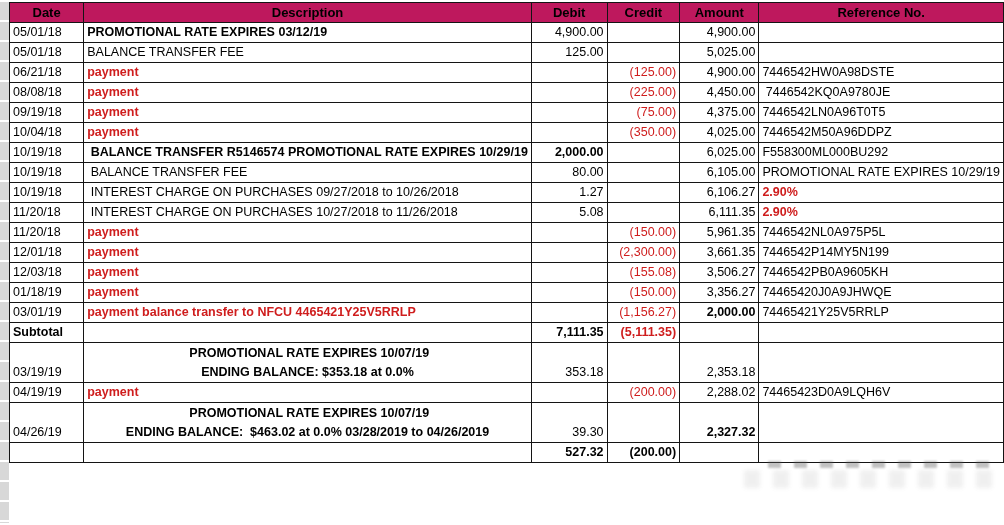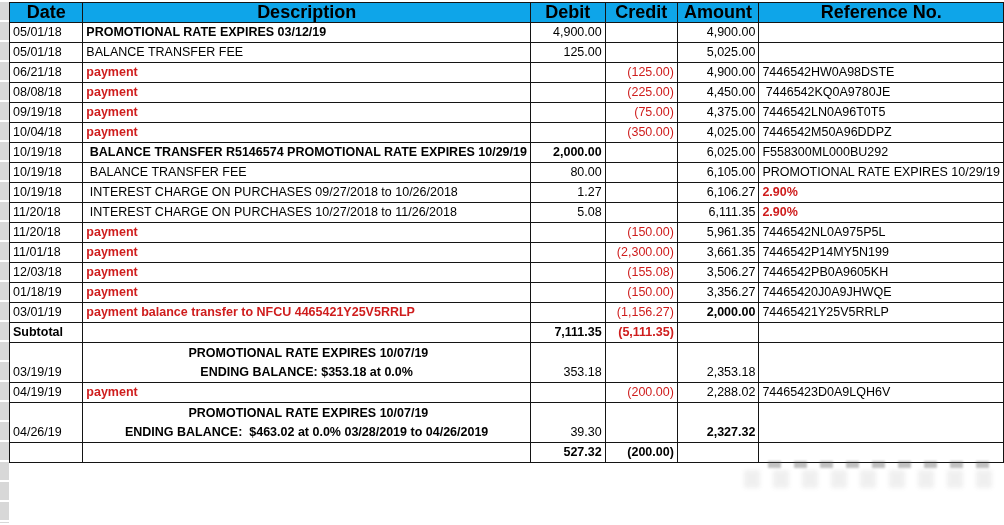--- a/index.html
+++ b/index.html
@@ -4,21 +4,21 @@
 <style>
   html,body{margin:0;padding:0;background:#ffffff;}
   body{width:1004px;height:525px;overflow:hidden;position:relative;
        font-family:"Liberation Sans",sans-serif;color:var(--text,#000);}
   .sheet{position:absolute;inset:0;}
   .row-gutter{position:absolute;left:0;top:2px;width:9px;height:521px;
     background:repeating-linear-gradient(to bottom,var(--gutter,#d8d8d8) 0 18px,#ffffff 18px 20px);}
   table.ledger{position:absolute;left:9px;top:2px;border-collapse:collapse;table-layout:fixed;}
   .ledger td,.ledger th{border:1px solid var(--grid,#141414);padding:0 3px;overflow:hidden;
     white-space:pre;font-size:12.5px;line-height:19px;height:19px;vertical-align:middle;}
-  .ledger th{font-weight:bold;font-size:18px;text-align:center;background:#0ea5e9;}
+  .ledger th{font-weight:bold;font-size:13px;text-align:center;background:#be185d;}
   .c-date{text-align:left;padding-left:3px;}
   .c-desc{padding-left:4px;}
   .c-debit,.c-credit,.c-amount{text-align:right;padding-right:4px;}
   .c-ref{text-align:left;padding-left:3px;}
   tr.tall td{height:39px;vertical-align:bottom;}
   tr.tall td.c-desc{vertical-align:middle;text-align:center;}
   .line{line-height:19px;}
   .b{font-weight:bold;}
   .r{color:var(--red,#cf1d1d);}
   .wm-dashes{position:absolute;left:768px;top:461px;width:228px;height:7px;opacity:.38;filter:blur(1px);
@@ -133,21 +133,21 @@
         </tr>
         <tr>
           <td class="c-date">11/20/18</td>
           <td class="c-desc b r"><div class="line">payment</div></td>
           <td class="c-debit"></td>
           <td class="c-credit r">(150.00)</td>
           <td class="c-amount">5,961.35</td>
           <td class="c-ref">7446542NL0A975P5L</td>
         </tr>
         <tr>
-          <td class="c-date">11/01/18</td>
+          <td class="c-date">12/01/18</td>
           <td class="c-desc b r"><div class="line">payment</div></td>
           <td class="c-debit"></td>
           <td class="c-credit r">(2,300.00)</td>
           <td class="c-amount">3,661.35</td>
           <td class="c-ref">7446542P14MY5N199</td>
         </tr>
         <tr>
           <td class="c-date">12/03/18</td>
           <td class="c-desc b r"><div class="line">payment</div></td>
           <td class="c-debit"></td>

